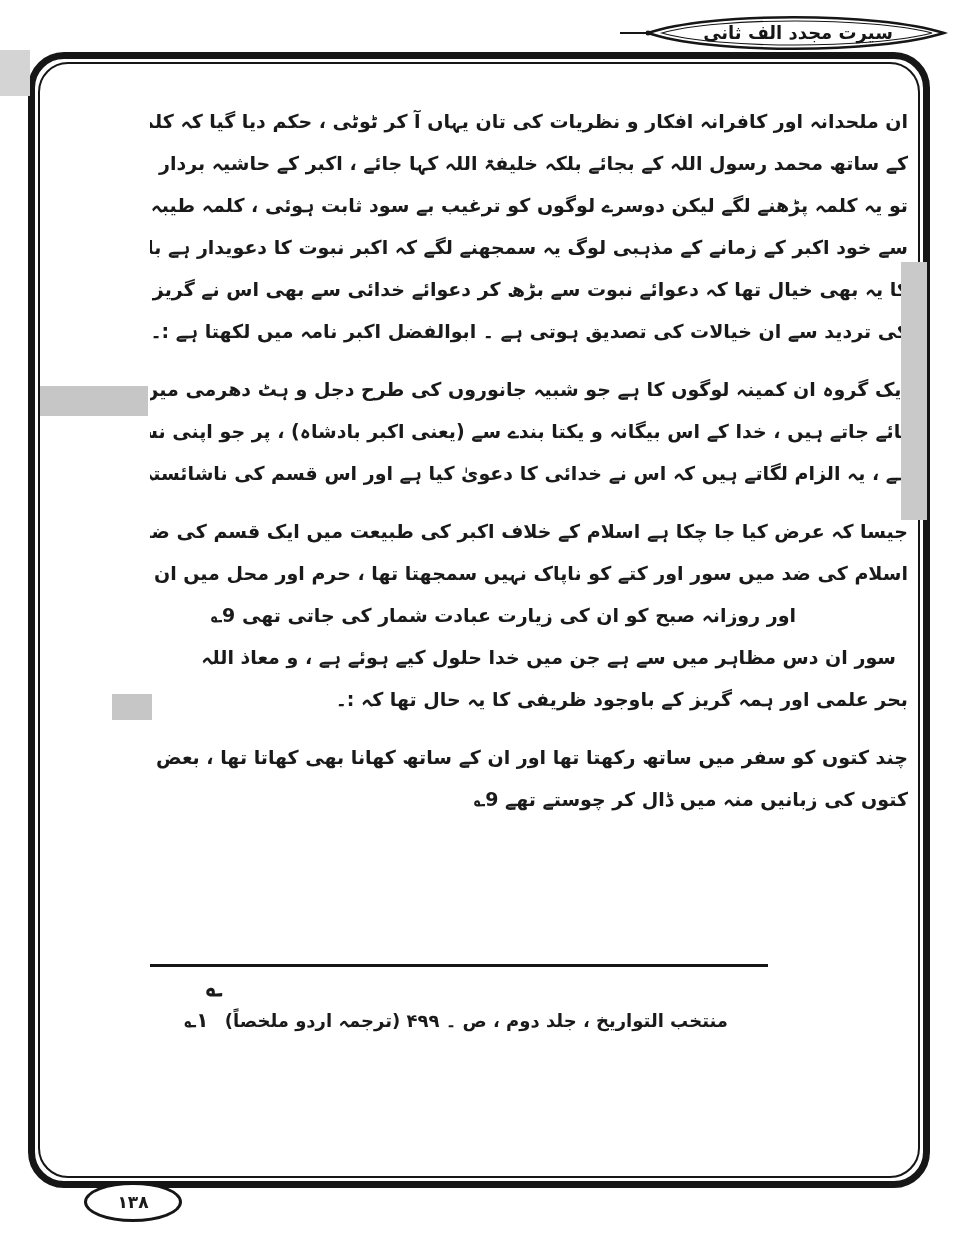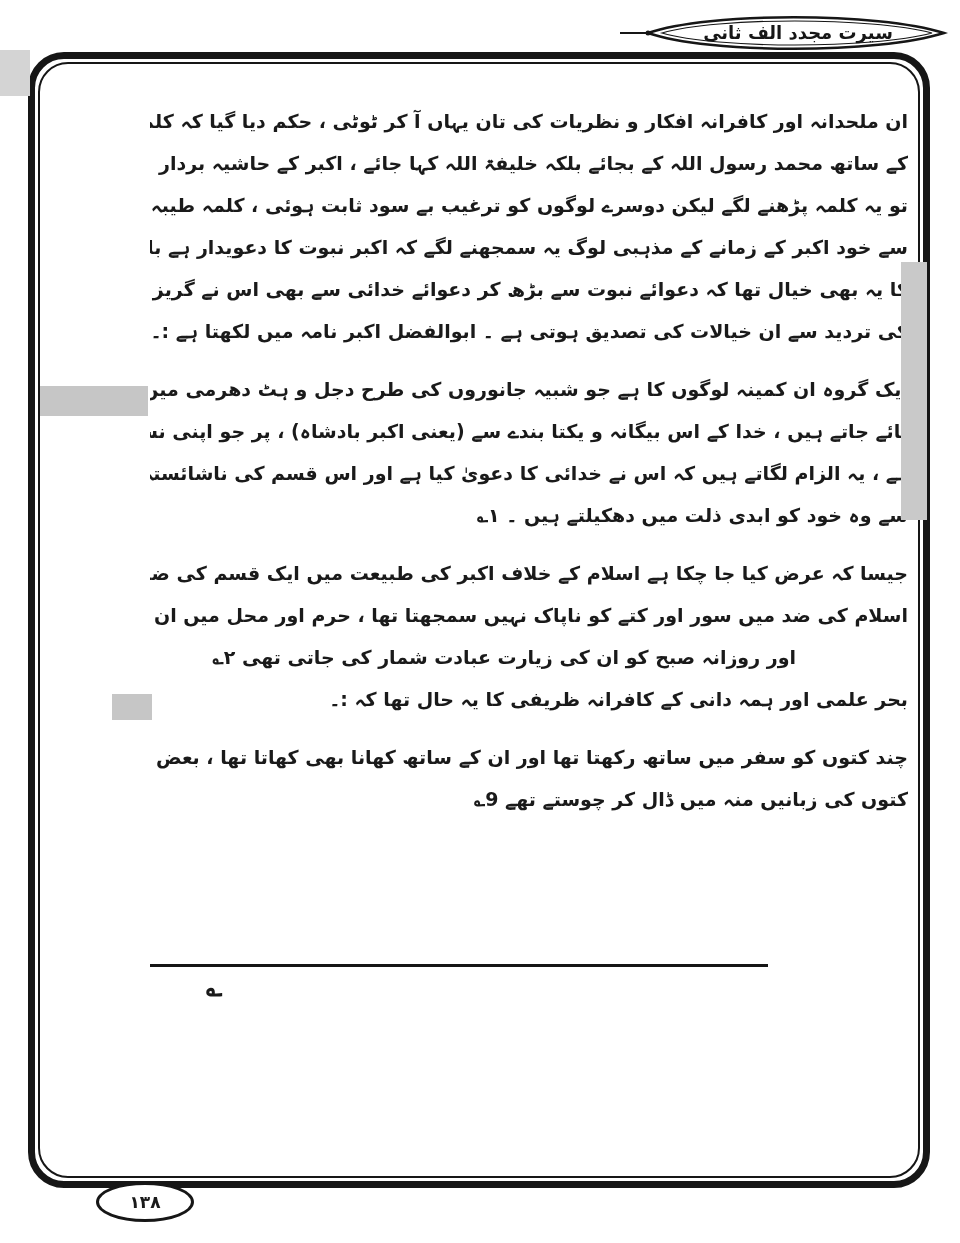--- a/index.html
+++ b/index.html
@@ -94,21 +94,21 @@
   }
   .fn-marker {
     font-weight: 800;
     font-size: 20px;
     margin-right: 10px;
   }
 
   
   .page-num {
     position: absolute;
-    left: 96px; top: 1182px;
+    left: 84px; top: 1182px;
     width: 92px; height: 34px;
     background: #ffffff;
     border: 3px solid #161616;
     border-radius: 50%;
     display: flex;
     align-items: center;
     justify-content: center;
     font-size: 17px;
     font-weight: 700;
     z-index: 7;
@@ -147,30 +147,34 @@
 <div class="body-text">
   <div class="line">ان ملحدانہ اور کافرانہ افکار و نظریات کی تان یہاں آ کر ٹوٹی ، حکم دیا گیا کہ کلمہ طیبہ لَا اِلٰہَ اِلَّا اللّٰہُ</div>
   <div class="line">کے ساتھ محمد رسول اللہ کے بجائے بلکہ خلیفۃ اللہ کہا جائے ، اکبر کے حاشیہ بردار</div>
   <div class="line">تو یہ کلمہ پڑھنے لگے لیکن دوسرے لوگوں کو ترغیب بے سود ثابت ہوئی ، کلمہ طیبہ میں اس قطع و برید</div>
   <div class="line">سے خود اکبر کے زمانے کے مذہبی لوگ یہ سمجھنے لگے کہ اکبر نبوت کا دعویدار ہے بلکہ بعض حضرات</div>
   <div class="line">کا یہ بھی خیال تھا کہ دعوائے نبوت سے بڑھ کر دعوائے خدائی سے بھی اس نے گریز نہ کیا ، چنانچہ ابوالفضل</div>
   <div class="line">کی تردید سے ان خیالات کی تصدیق ہوتی ہے ۔ ابوالفضل اکبر نامہ میں لکھتا ہے :۔</div>
   <div class="line gap">ایک گروہ ان کمینہ لوگوں کا ہے جو شبیہ جانوروں کی طرح دجل و ہٹ دھرمی میں اندھوں کی مانند</div>
   <div class="line">پائے جاتے ہیں ، خدا کے اس بیگانہ و یکتا بندے سے (یعنی اکبر بادشاہ) ، پر جو اپنی نسل کی آن</div>
   <div class="line">ہے ، یہ الزام لگاتے ہیں کہ اس نے خدائی کا دعویٰ کیا ہے اور اس قسم کی ناشائستہ گفتگو</div>
-  <div class="line">سے وہ خود کو ابدی ذلت میں دھکیلتے ہیں ۔ ۱؎</div>
   <div class="line gap">جیسا کہ عرض کیا جا چکا ہے اسلام کے خلاف اکبر کی طبیعت میں ایک قسم کی ضد پیدا ہو گئی تھی ،</div>
   <div class="line">اسلام کی ضد میں سور اور کتے کو ناپاک نہیں سمجھتا تھا ، حرم اور محل میں ان کو رکھا جاتا تھا</div>
-  <div class="line ind-115">اور روزانہ صبح کو ان کی زیارت عبادت شمار کی جاتی تھی ۲؎</div>
-  <div class="line">بحر علمی اور ہمہ دانی کے کافرانہ ظریفی کا یہ حال تھا کہ :۔</div>
+  <div class="line ind-115">اور روزانہ صبح کو ان کی زیارت عبادت شمار کی جاتی تھی 9؎</div>
+  <div class="line ind-12">سور ان دس مظاہر میں سے ہے جن میں خدا حلول کیے ہوئے ہے ، و معاذ اللہ</div>
+  <div class="line">بحر علمی اور ہمہ گریز کے باوجود ظریفی کا یہ حال تھا کہ :۔</div>
   <div class="line gap">چند کتوں کو سفر میں ساتھ رکھتا تھا اور ان کے ساتھ کھانا بھی کھاتا تھا ، بعض شعراء اتر</div>
   <div class="line">کتوں کی زبانیں منہ میں ڈال کر چوستے تھے 9؎</div>
 </div>
 
 <div class="sep"></div>
 <div class="section-mark">؎</div>
 
 <div class="footnotes">
+  <div class="footnote">
+    <span>منتخب التواریخ ، جلد دوم ، ص ۔ ۴۹۹ (ترجمہ اردو ملخصاً)</span>
+    <span class="fn-marker">۱؎</span>
+  </div>
 </div>
 
 <div class="page-num">
   <span>۱۳۸</span>
 </div>
 
 </body></html>

